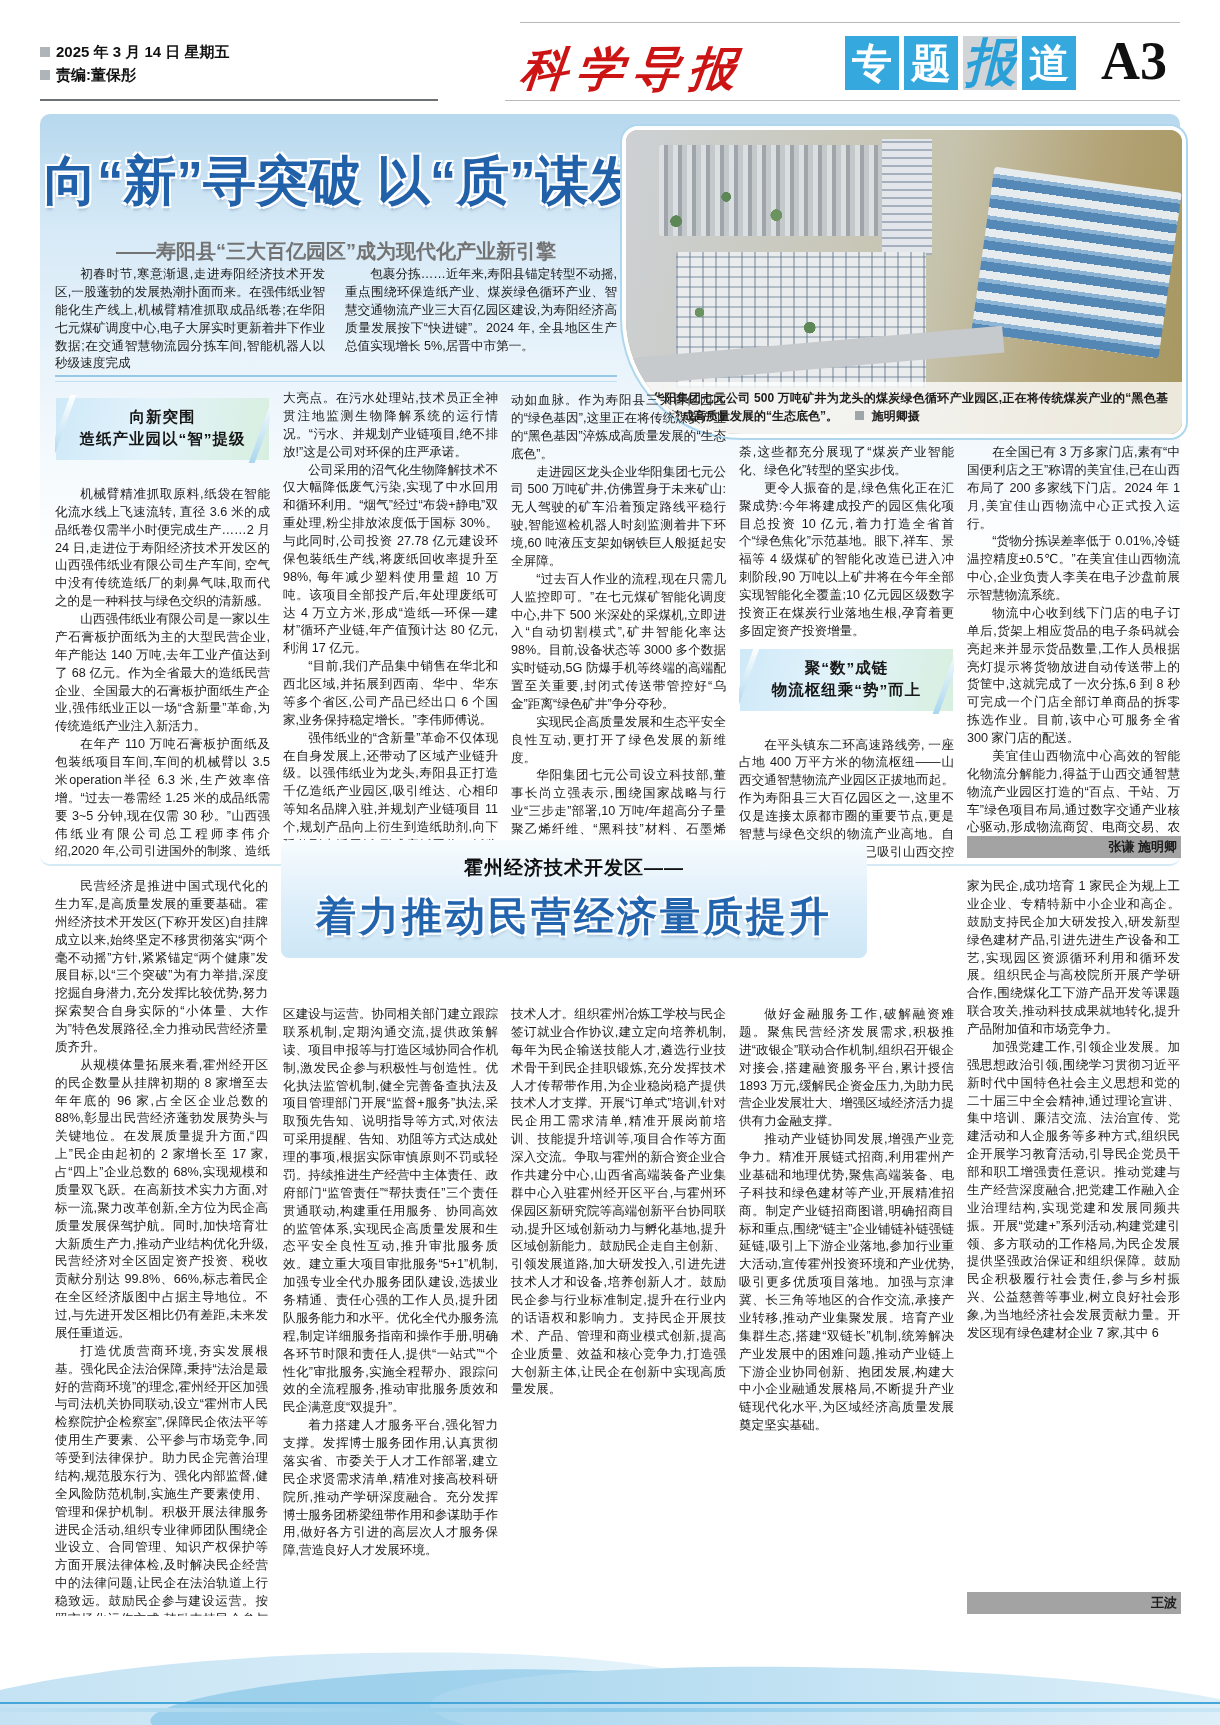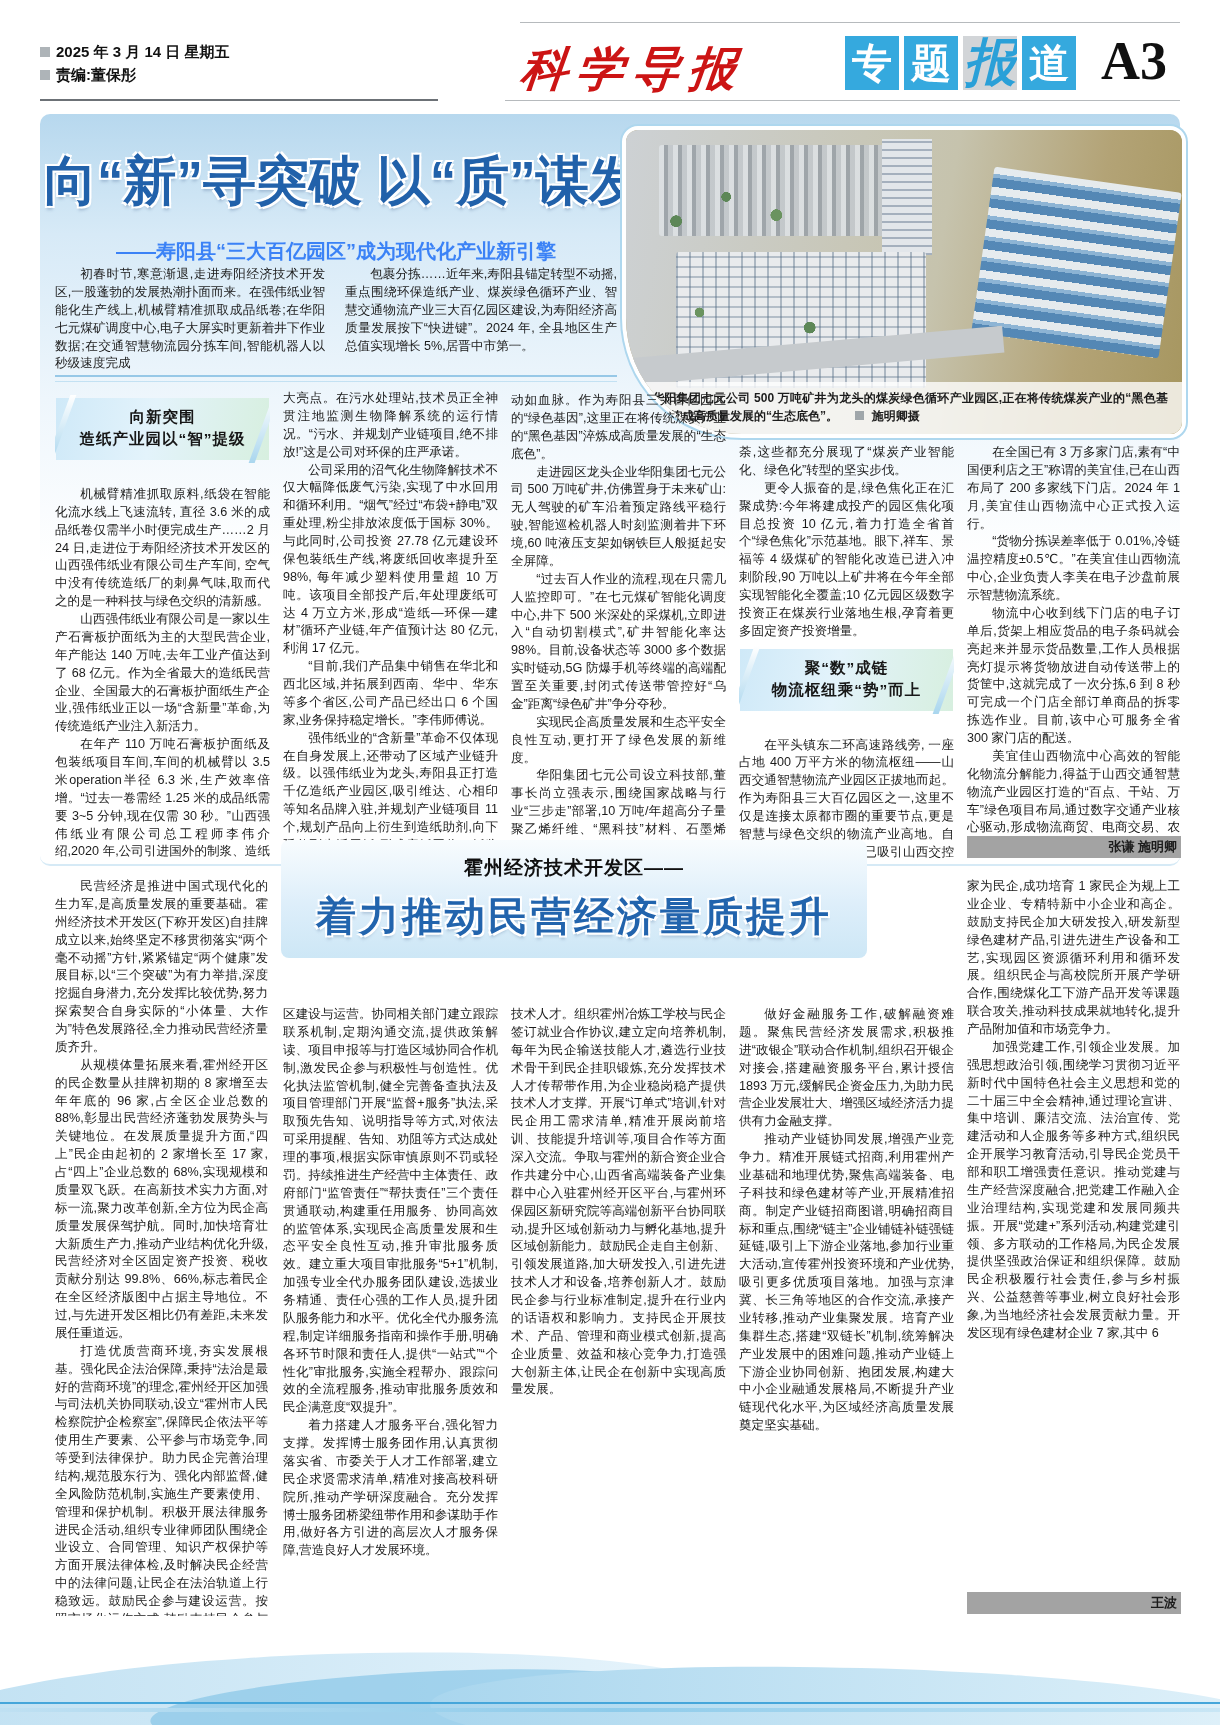--- a/index.html
+++ b/index.html
@@ -26,21 +26,21 @@
   .page-no{left:1086px;top:30px;width:96px;text-align:center;font-family:"Liberation Serif","DejaVu Serif",serif;
            font-size:54px;font-weight:bold;color:#101010;}
 
   
   .a1-panel{left:40px;top:114px;width:1140px;height:750px;border-radius:10px;
             background:linear-gradient(180deg,#b7d8ee 0%,#d7eaf7 16%,#eef6fc 38%,#ffffff 60%);
             border-bottom:2px solid #d6eaf6;}
   .a1-headline{left:44px;top:146px;width:584px;text-align:center;font-size:53px;font-weight:800;
                color:#2161aa;letter-spacing:0px;white-space:nowrap;
                text-shadow:-2px -2px 0 #fff,2px -2px 0 #fff,-2px 2px 0 #fff,2px 2px 0 #fff,0 4px 3px rgba(110,140,175,.45);}
-  .a1-subtitle{left:44px;top:238px;width:584px;text-align:center;font-size:20px;font-weight:bold;color:#3b82f6;}
+  .a1-subtitle{left:44px;top:238px;width:584px;text-align:center;font-size:20px;font-weight:bold;color:#737373;}
   .intro{font-size:14px;line-height:1.52;color:#111;overflow:hidden;text-align:justify;}
   .divider{left:55px;top:375px;width:562px;height:4px;border-top:2px solid #97c8e7;border-bottom:1px solid #c3e1f3;}
 
   
   .photo{left:622px;top:126px;width:556px;height:304px;border-radius:16px 16px 16px 120px;
          border:4px solid #ffffff;box-shadow:0 0 0 2px #aed7ee;overflow:hidden;background:#b9a87c;}
   .ph{position:absolute;}
   .ph-ground{left:0;top:0;right:0;bottom:0;background:linear-gradient(100deg,#cdd1d4 0%,#c6c3ad 55%,#b3a376 80%,#a6965f 100%);}
   .ph-parking{left:6%;top:5%;width:42%;height:30%;background:
       repeating-linear-gradient(90deg,#dde1e4 0 5px,#9aa1a7 5px 9px,#c3c8cc 9px 14px);opacity:.9;border-radius:3px;}

